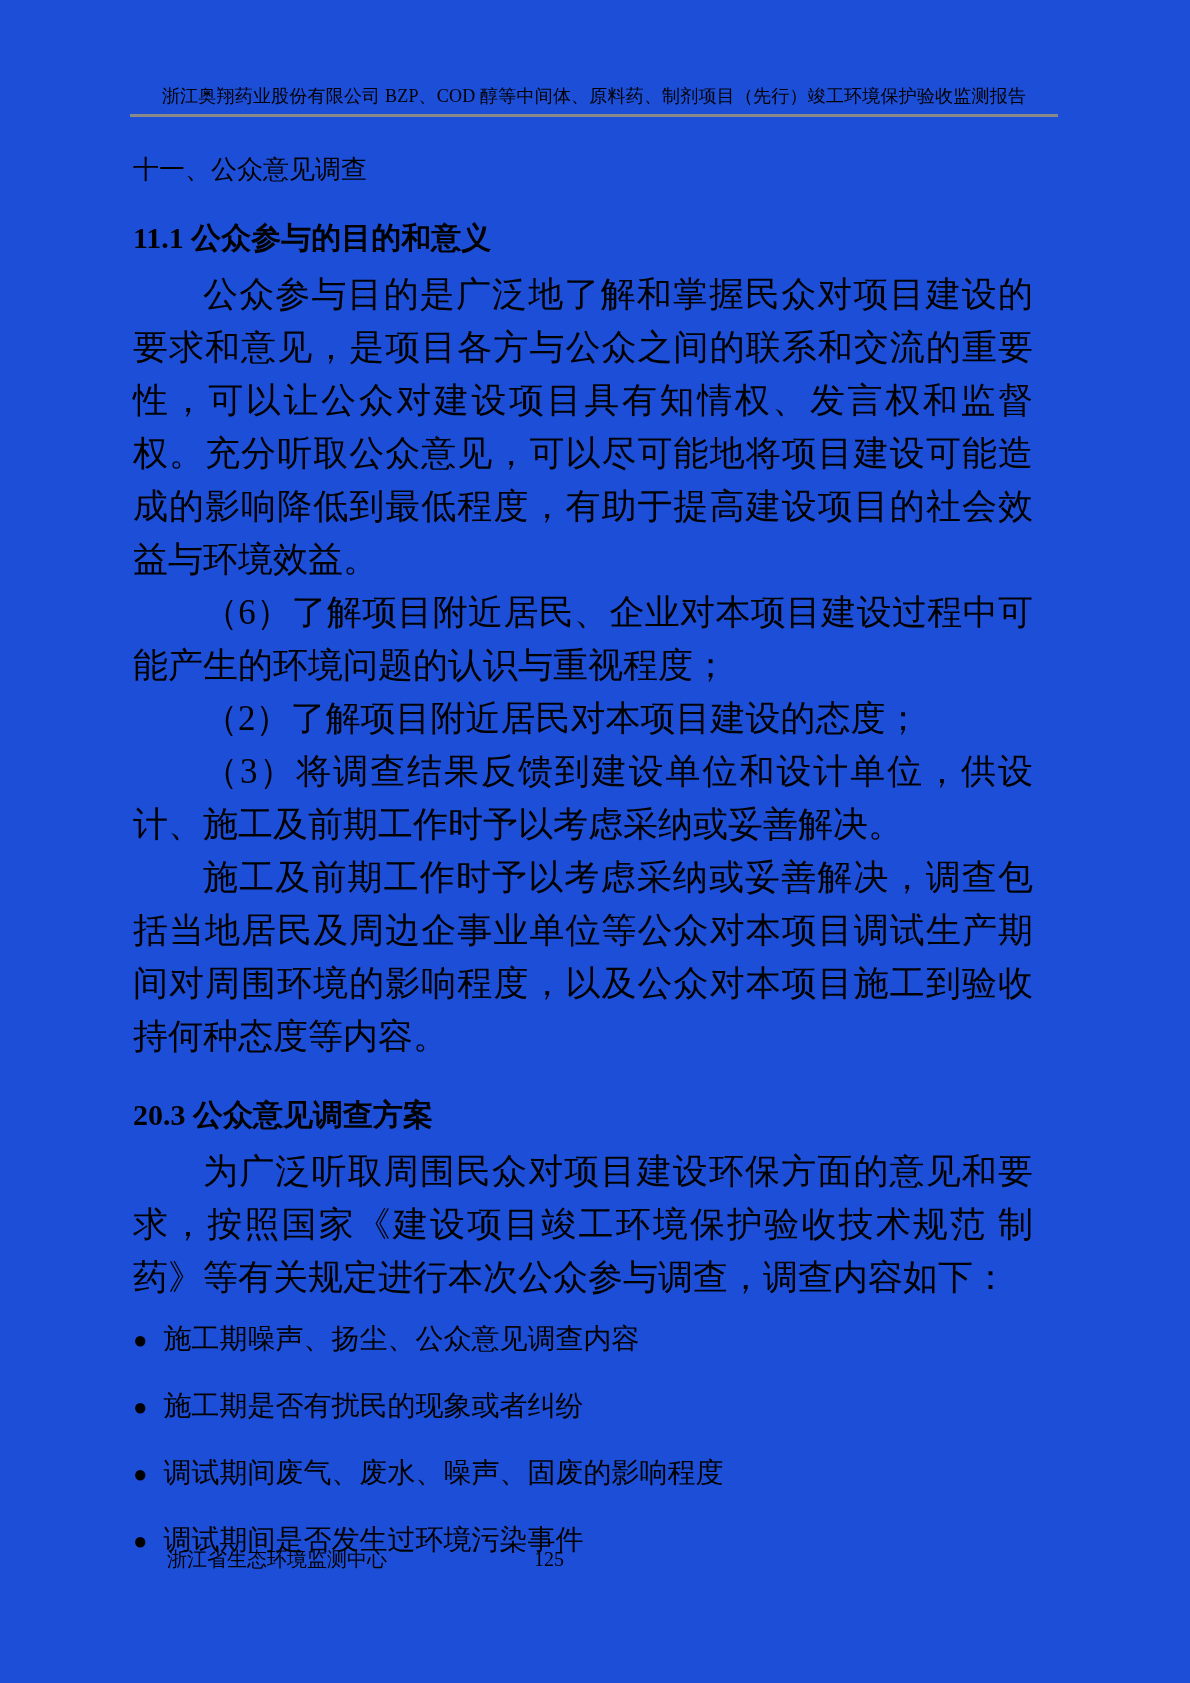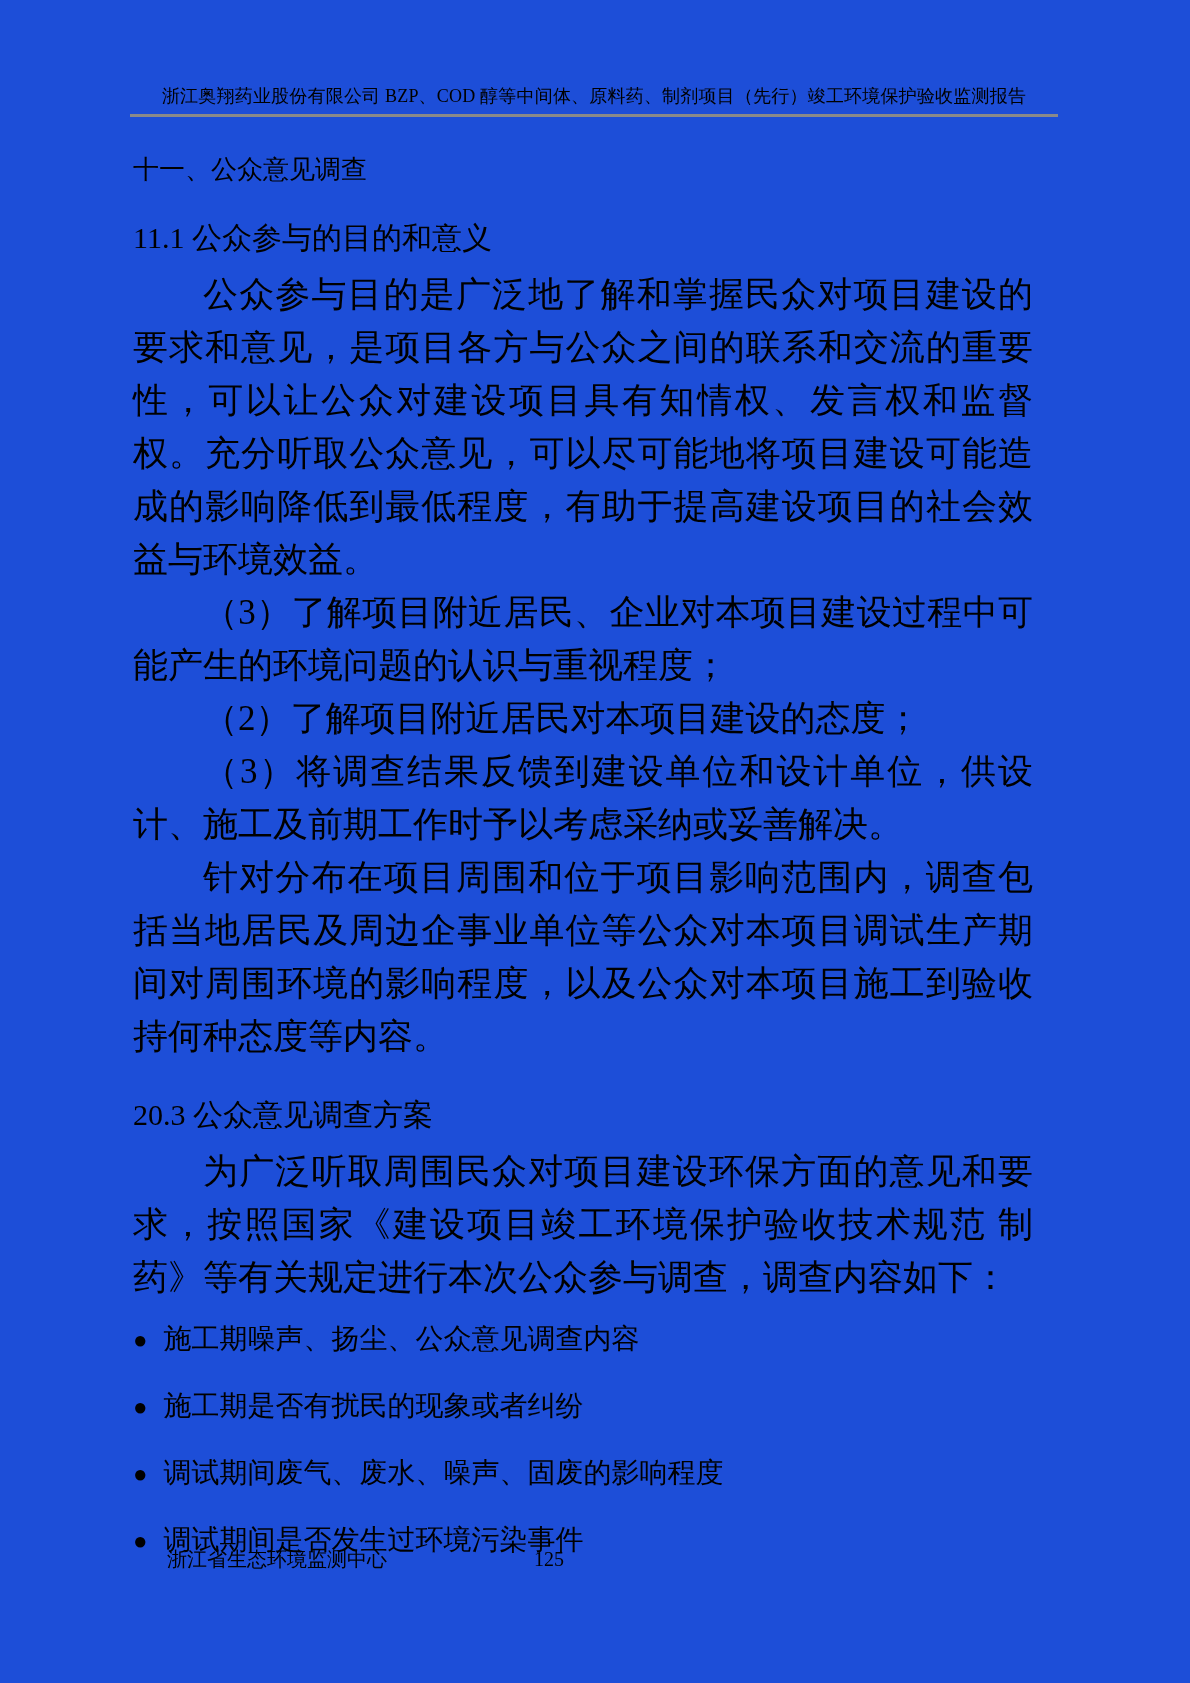--- a/index.html
+++ b/index.html
@@ -40,21 +40,21 @@
   }
   .chapter-title {
     font-size: 26px;
     line-height: 32px;
     font-weight: 400;
     margin: 0;
   }
   .section-heading {
     font-size: 30px;
     line-height: 40px;
-    font-weight: 400;
+    font-weight: 700;
     margin: 32px 0 10px 0;
     font-family: "Liberation Serif", "DejaVu Serif", serif;
   }
   .para {
     font-size: 35px;
     line-height: 53px;
     margin: 0;
     text-align: justify;
     text-justify: inter-ideograph;
     text-indent: 2em;
@@ -107,26 +107,26 @@
     <span>浙江奥翔药业股份有限公司 BZP、COD 醇等中间体、原料药、制剂项目（先行）竣工环境保护验收监测报告</span>
   </div>
 
   <div class="content">
 
     <h1 class="chapter-title">十一、公众意见调查</h1>
 
     <h2 class="section-heading">11.1 公众参与的目的和意义</h2>
 
     <p class="para">公众参与目的是广泛地了解和掌握民众对项目建设的要求和意见，是项目各方与公众之间的联系和交流的重要性，可以让公众对建设项目具有知情权、发言权和监督权。充分听取公众意见，可以尽可能地将项目建设可能造成的影响降低到最低程度，有助于提高建设项目的社会效益与环境效益。</p>
-    <p class="para">（3）了解项目附近居民、企业对本项目建设过程中可能产生的环境问题的认识与重视程度；</p>
+    <p class="para">（6）了解项目附近居民、企业对本项目建设过程中可能产生的环境问题的认识与重视程度；</p>
     <p class="para">（2）了解项目附近居民对本项目建设的态度；</p>
     <p class="para">（3）将调查结果反馈到建设单位和设计单位，供设计、施工及前期工作时予以考虑采纳或妥善解决。</p>
 
 
-    <p class="para">针对分布在项目周围和位于项目影响范围内，调查包括当地居民及周边企事业单位等公众对本项目调试生产期间对周围环境的影响程度，以及公众对本项目施工到验收持何种态度等内容。</p>
+    <p class="para">施工及前期工作时予以考虑采纳或妥善解决，调查包括当地居民及周边企事业单位等公众对本项目调试生产期间对周围环境的影响程度，以及公众对本项目施工到验收持何种态度等内容。</p>
 
     <h2 class="section-heading">20.3 公众意见调查方案</h2>
 
     <p class="para">为广泛听取周围民众对项目建设环保方面的意见和要求，按照国家《建设项目竣工环境保护验收技术规范 制药》等有关规定进行本次公众参与调查，调查内容如下：</p>
 
     <ul class="bullet-list">
       <li class="bullet-item">
         <span class="bullet-marker">●</span>
         <span>施工期噪声、扬尘、公众意见调查内容</span>
       </li>

